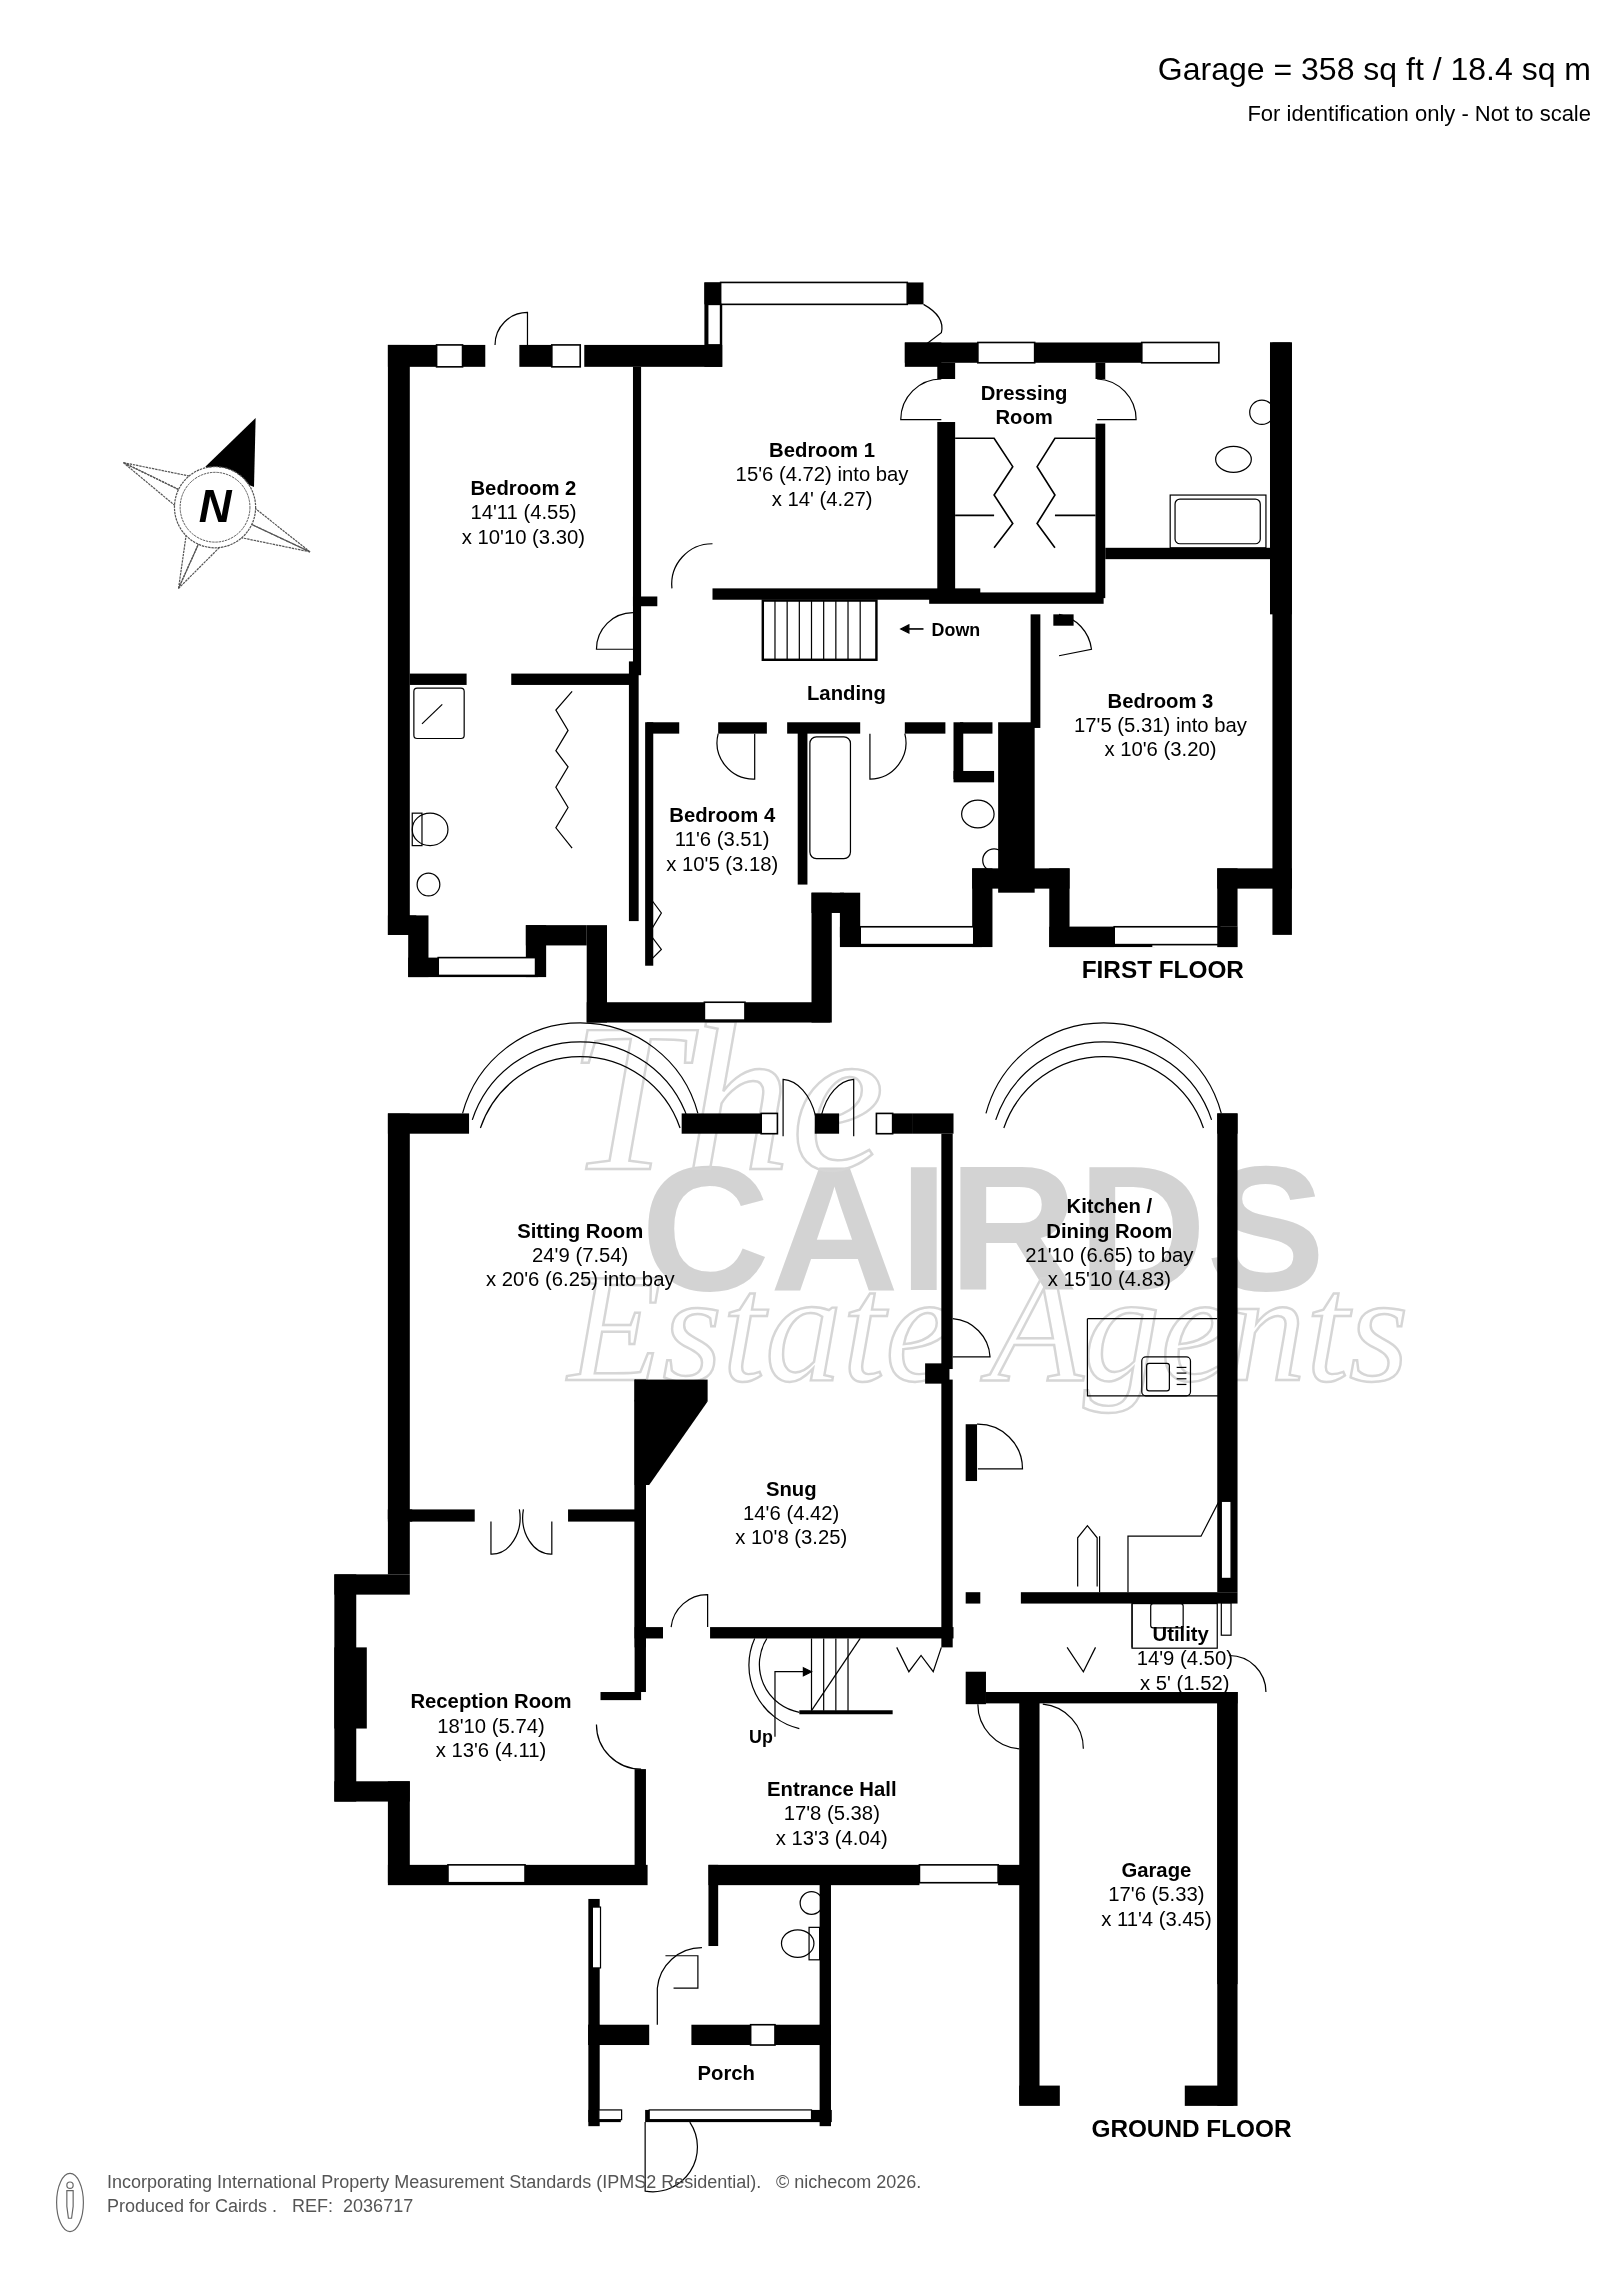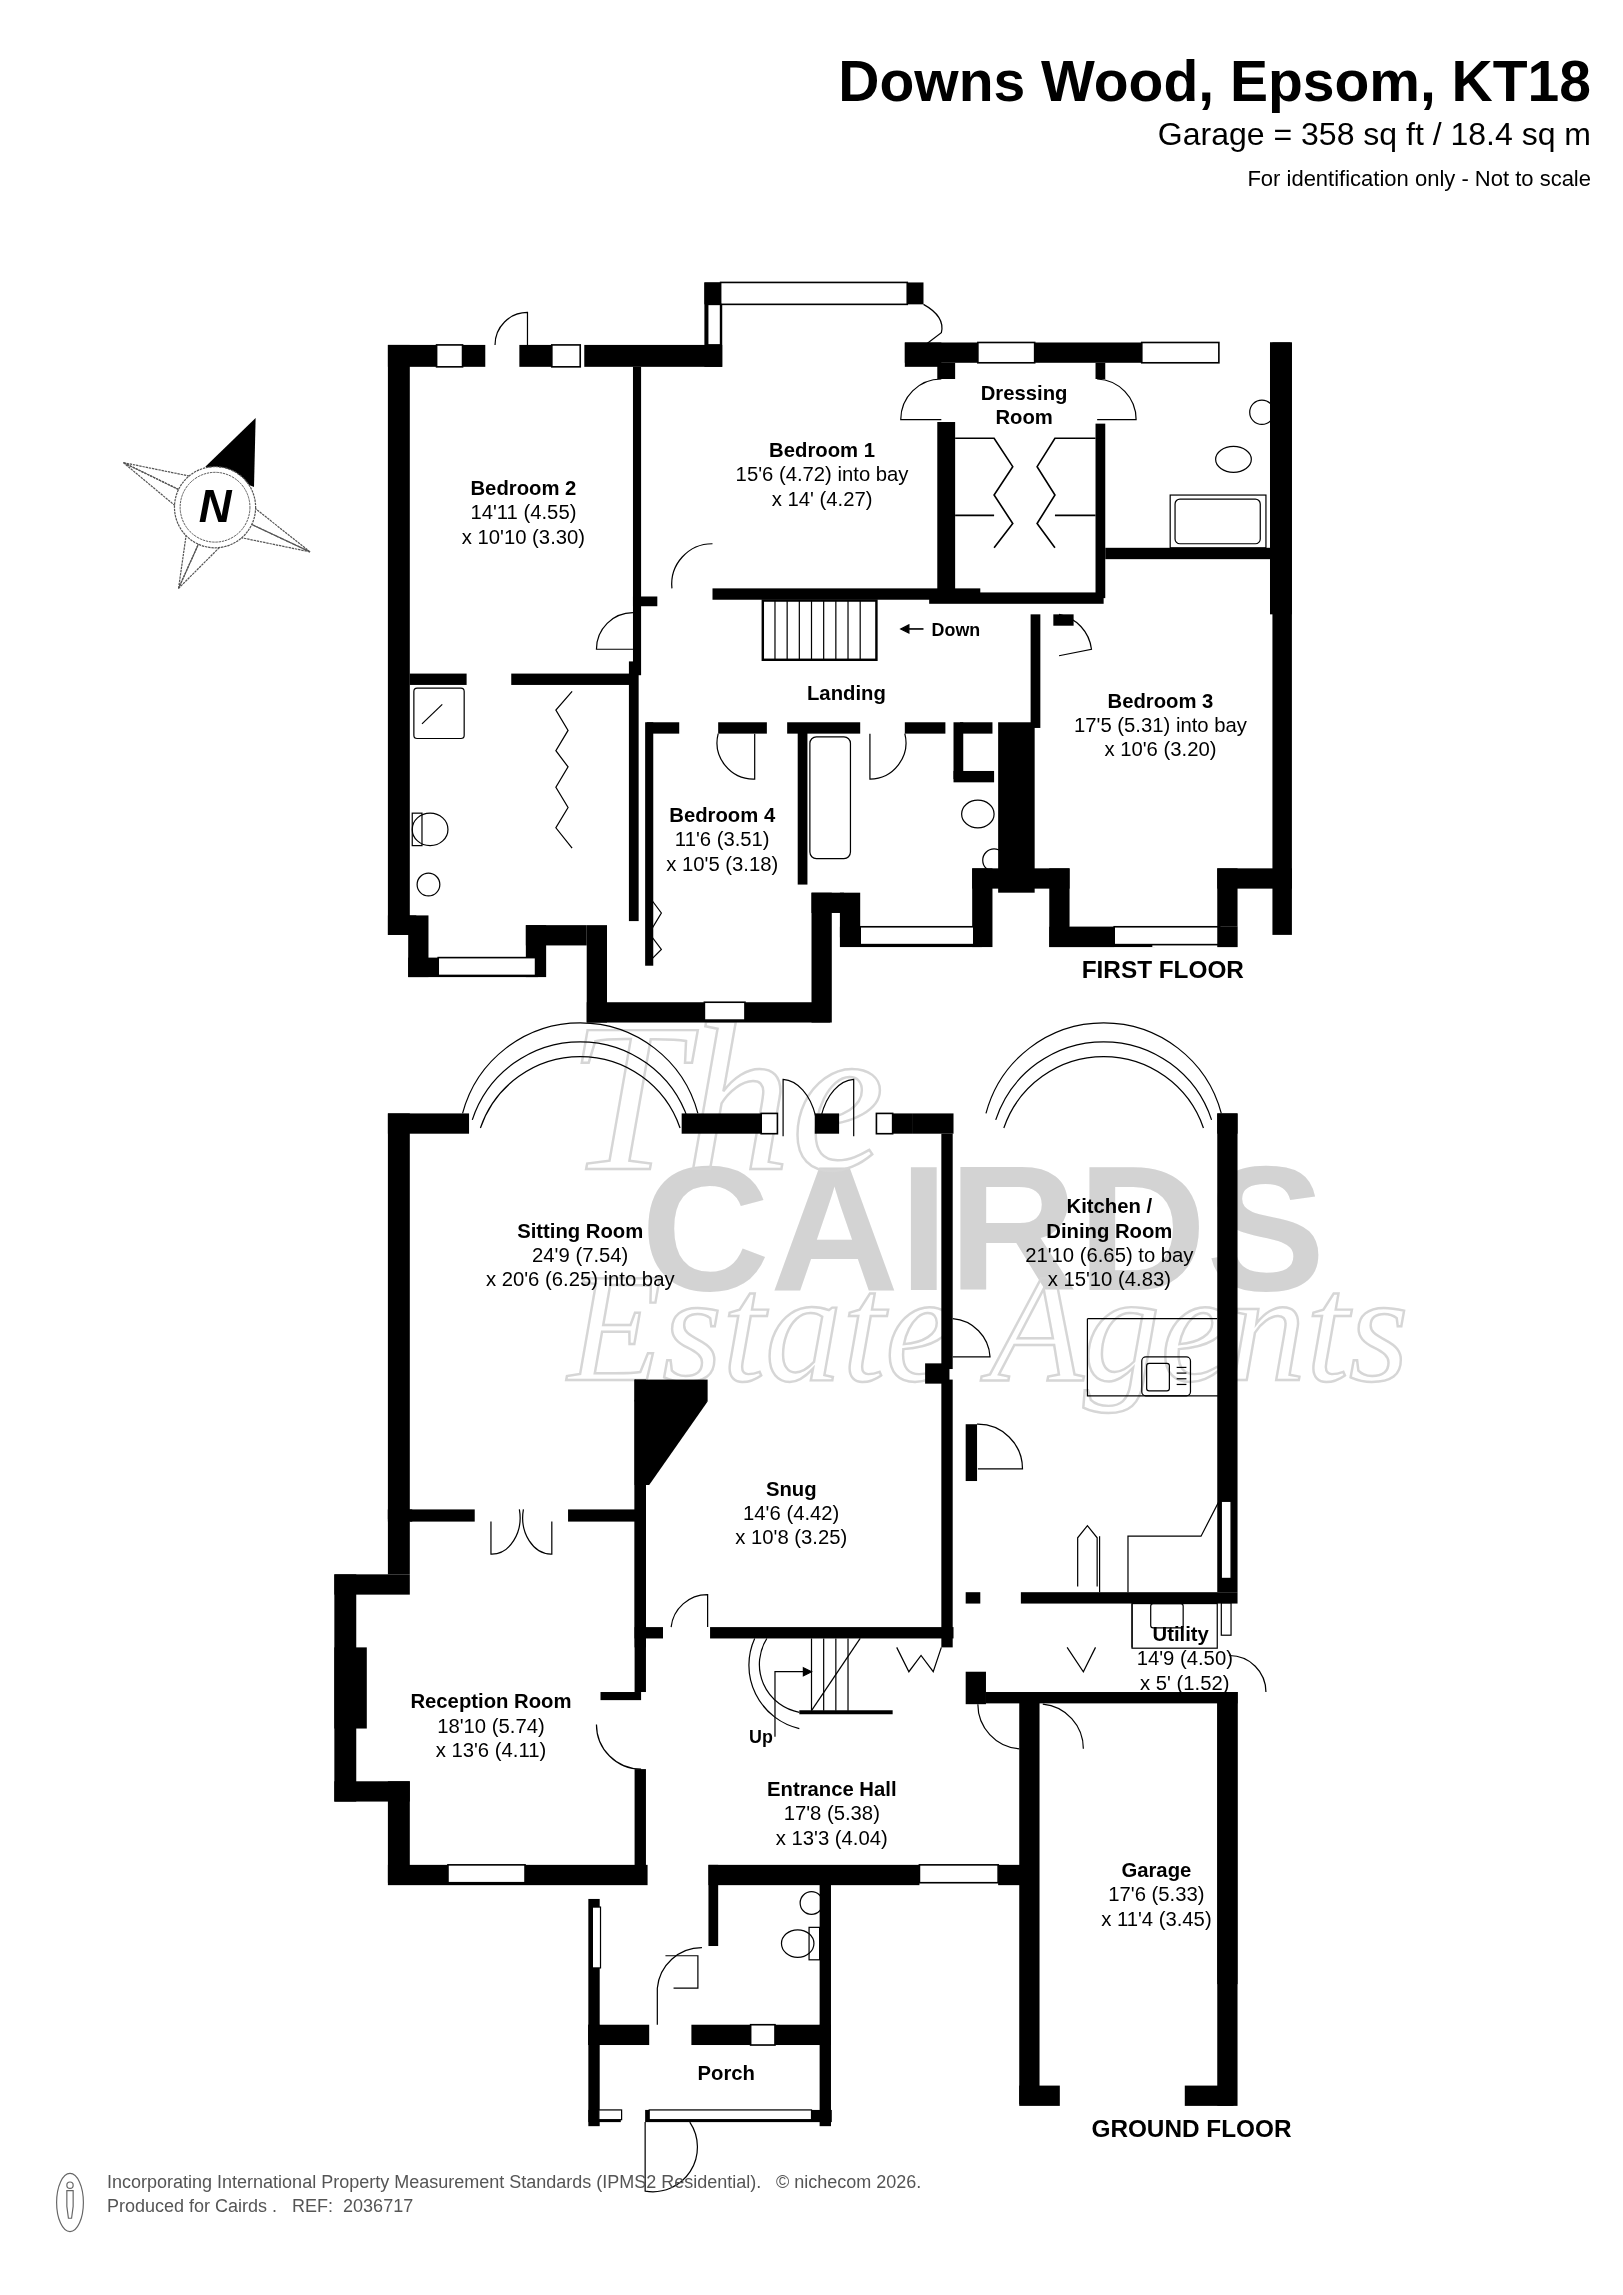--- a/index.html
+++ b/index.html
@@ -18,21 +18,20 @@
   .wm-script { font-family: "Liberation Serif", serif; font-style: italic; fill: none; stroke: #d2d2d2; stroke-width: 3; }
   .footer { position: absolute; left: 41px; top: 2171px; display: flex; align-items: flex-start; }
   .footer-icon { width: 58px; height: 63px; margin-right: 8px; }
   .footer-text { font-size: 18px; line-height: 23.5px; color: #555; }
   .footer-text .brand { margin-left: 14.6px; }
 </style>
 </head>
 <body>
 
 <div class="header">
-  <div class="title">Downs Wood, Epsom, KT18</div>
   <div class="area-line">Garage = 358 sq ft / 18.4 sq m</div>
   <div class="note">For identification only - Not to scale</div>
 </div>
 
 <svg class="plan" width="1623" height="2295" viewBox="0 0 2000 2828">
 
   <g opacity="0.9">
     <text class="wm-big" x="790" y="1590">CAIRDS</text>
     <text class="wm-script" x="700" y="1440" font-size="260">The</text>
     <text class="wm-script" x="700" y="1700" font-size="190">Estate Agents</text>

